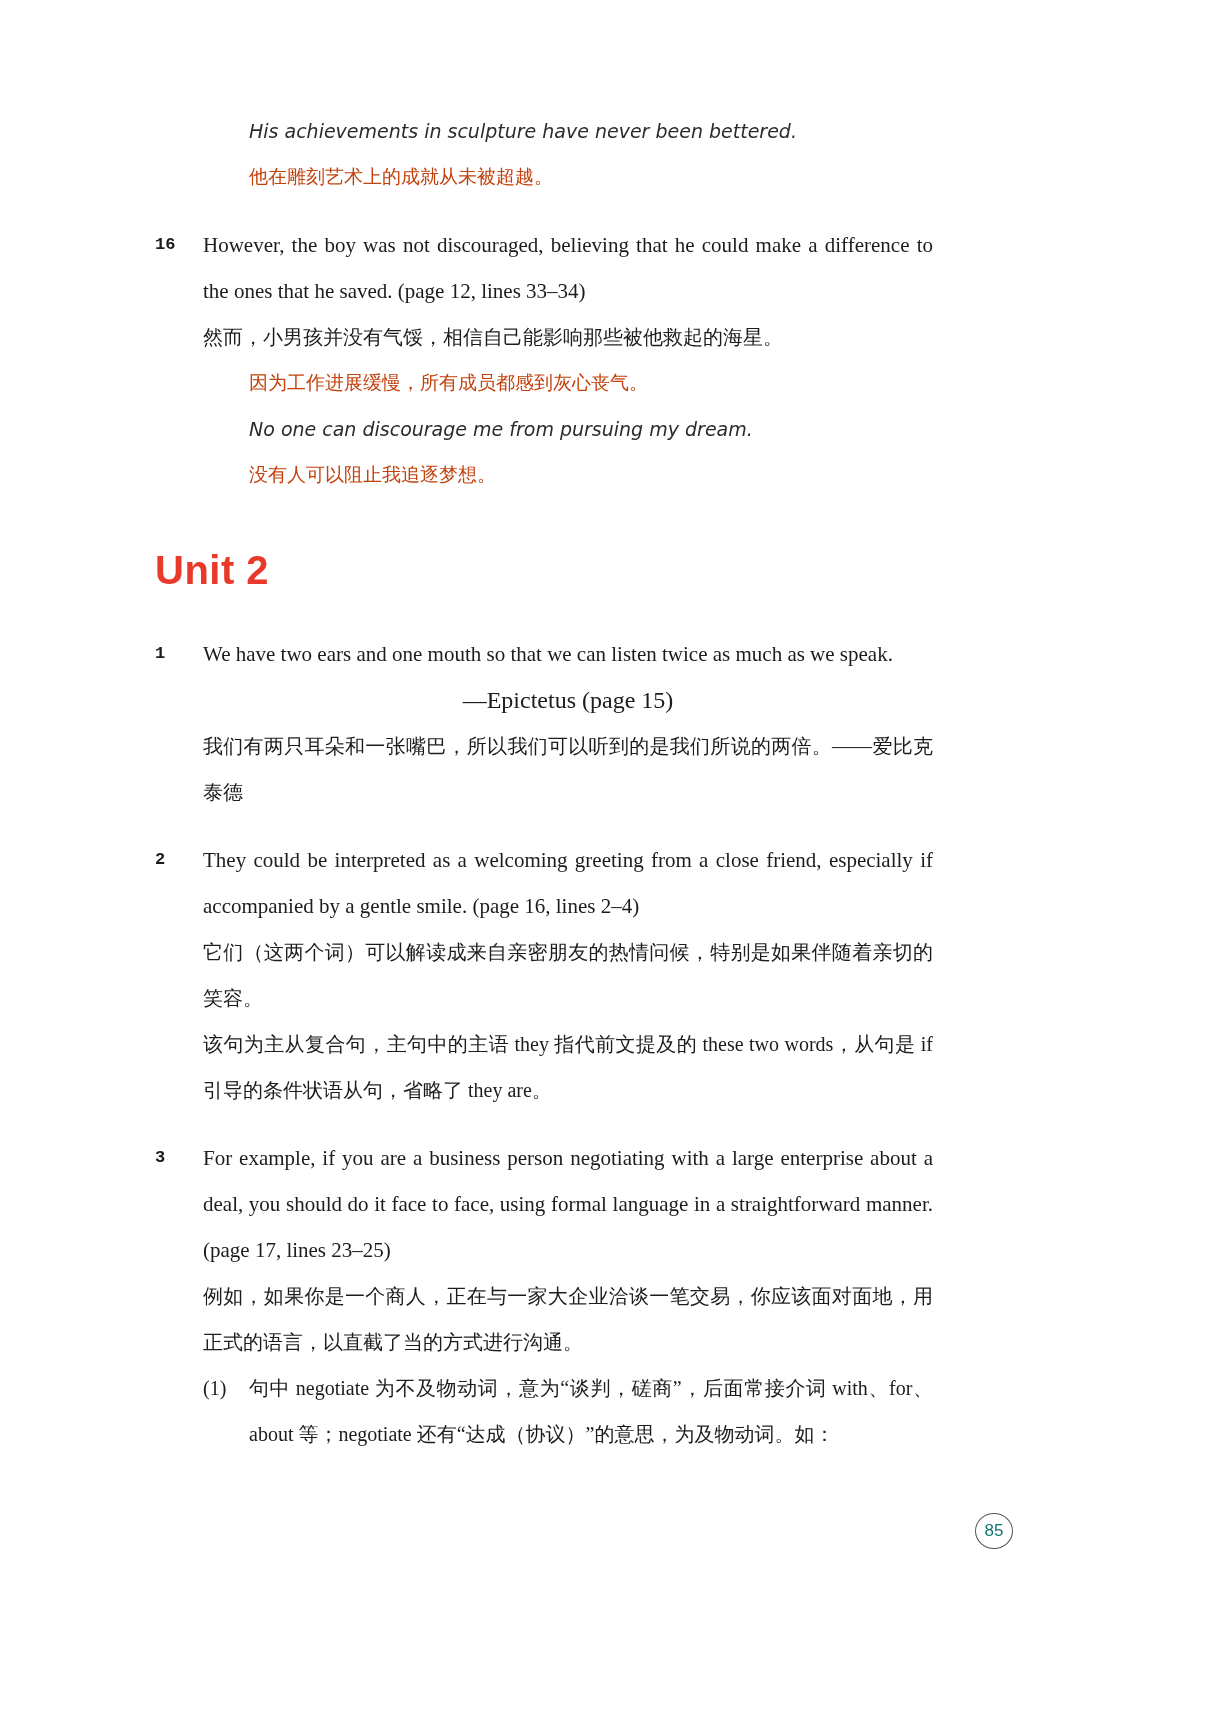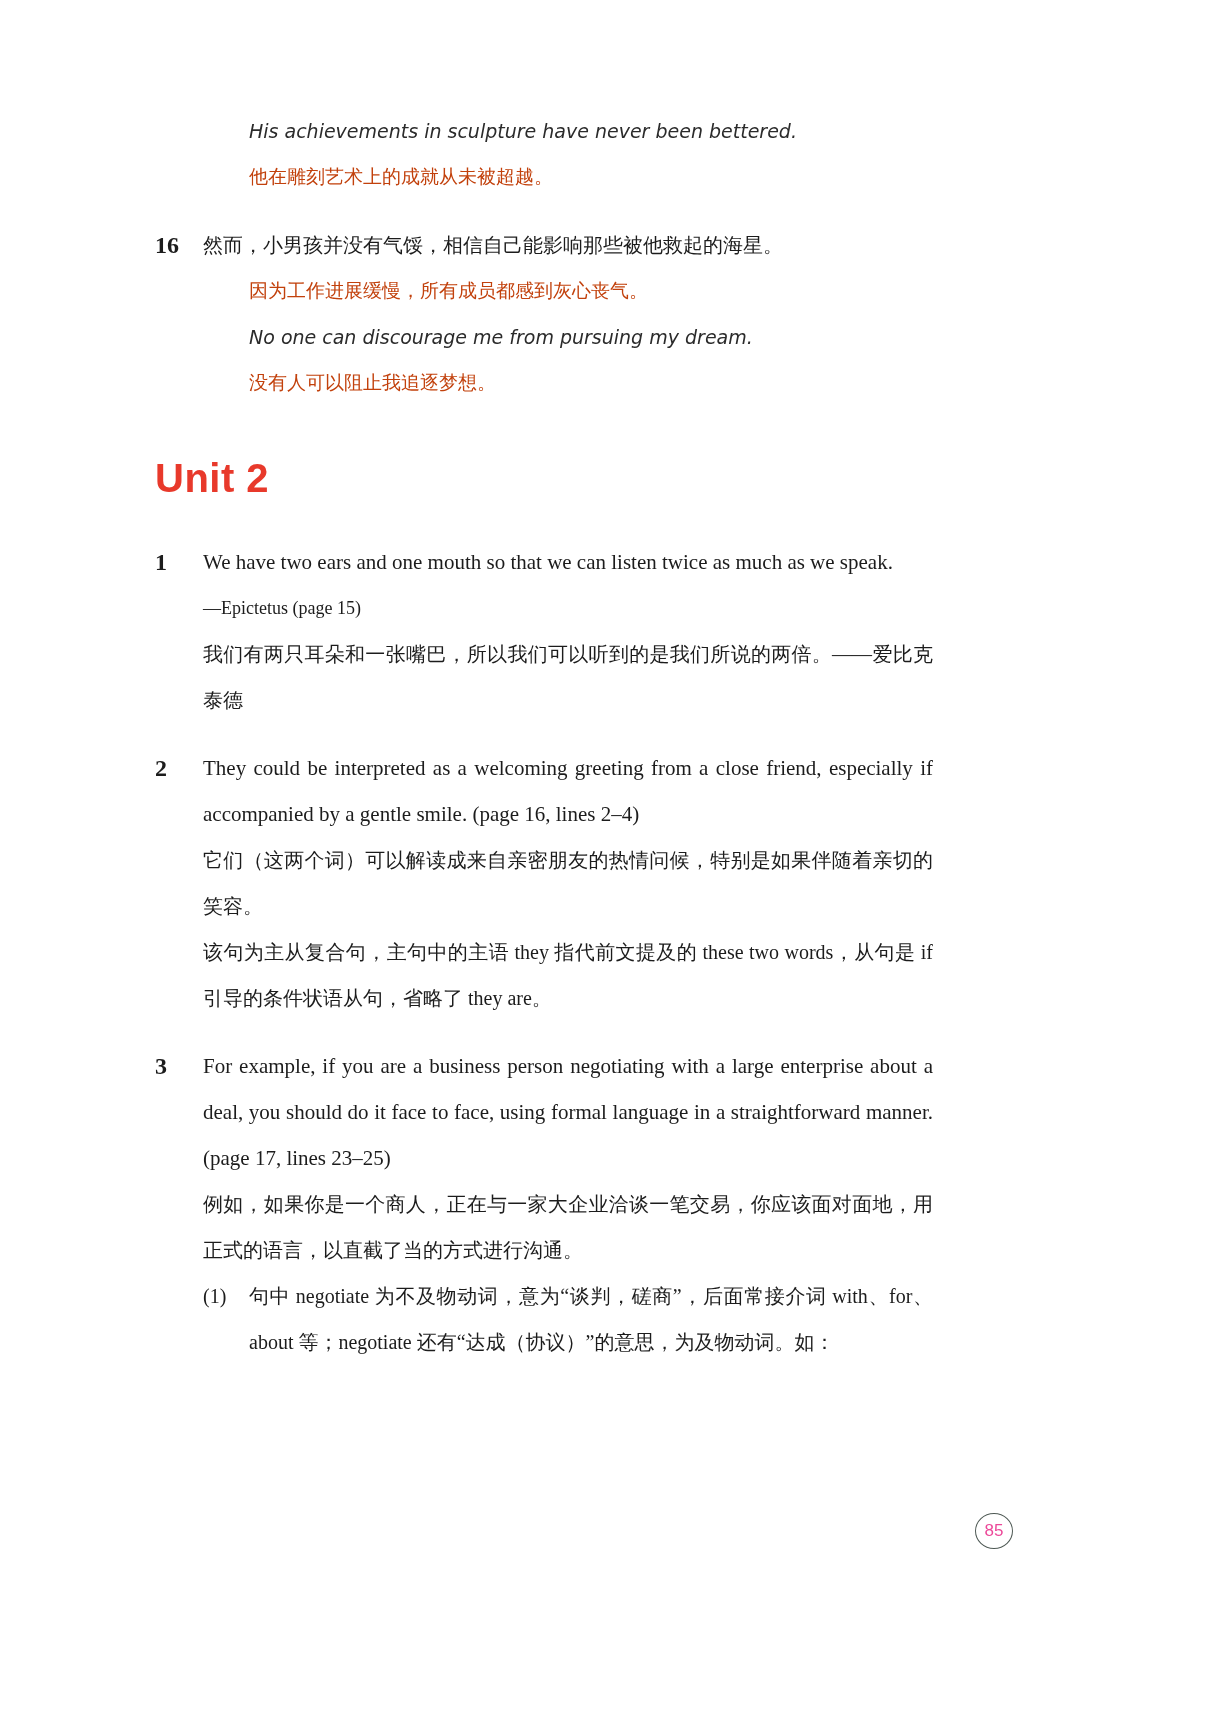--- a/index.html
+++ b/index.html
@@ -17,36 +17,36 @@
   .content {
     position: absolute;
     left: 155px;
     top: 100px;
     width: 778px;
   }
   .item { display: flex; margin-top: 22px; }
   .item-num {
     width: 48px;
     flex-shrink: 0;
-    font-family: Liberation Serif, serif;
+    font-family: Liberation Mono, monospace;
     font-weight: bold;
-    font-size: 24px;
+    font-size: 17px;
     line-height: 46px;
   }
   .item-body { flex: 1; min-width: 0; }
   .para {
     font-size: 21px;
     line-height: 46px;
     text-align: justify;
   }
   .para.zh { font-size: 20px; }
   .attribution {
-    font-size: 18px;
+    font-size: 24px;
     line-height: 46px;
-    text-align: left;
+    text-align: center;
   }
   .example { margin-left: 46px; }
   .ex-en {
     font-family: "DejaVu Sans", sans-serif;
     font-style: italic;
     font-size: 19px;
     line-height: 46px;
     color: #2b2b2b;
     text-align: left;
   }
@@ -79,38 +79,39 @@
     bottom: 176px;
     width: 38px;
     height: 36px;
     border: 1.5px solid #4f5a55;
     border-radius: 50%;
     display: flex;
     align-items: center;
     justify-content: center;
     font-family: "Liberation Sans", sans-serif;
     font-size: 17px;
-    color: #ec4899;
+    color: #0f766e;
     text-align: right;
   }
 </style>
 </head>
 <body>
 
 <div class="page">
   <div class="content">
 
     <div class="carryover">
       <p class="para ex-en">His achievements in sculpture have never been bettered.</p>
       <p class="para ex-zh">他在雕刻艺术上的成就从未被超越。</p>
     </div>
 
     <div class="item">
       <div class="item-num">16</div>
       <div class="item-body">
+        <p class="para">However, the boy was not discouraged, believing that he could make a difference to the ones that he saved. (page 12, lines 33–34)</p>
         <p class="para zh">然而，小男孩并没有气馁，相信自己能影响那些被他救起的海星。</p>
         <div class="example">
           <p class="para ex-zh">因为工作进展缓慢，所有成员都感到灰心丧气。</p>
           <p class="para ex-en">No one can discourage me from pursuing my dream.</p>
           <p class="para ex-zh">没有人可以阻止我追逐梦想。</p>
         </div>
       </div>
     </div>
 
     <h1 class="unit-heading">Unit 2</h1>

